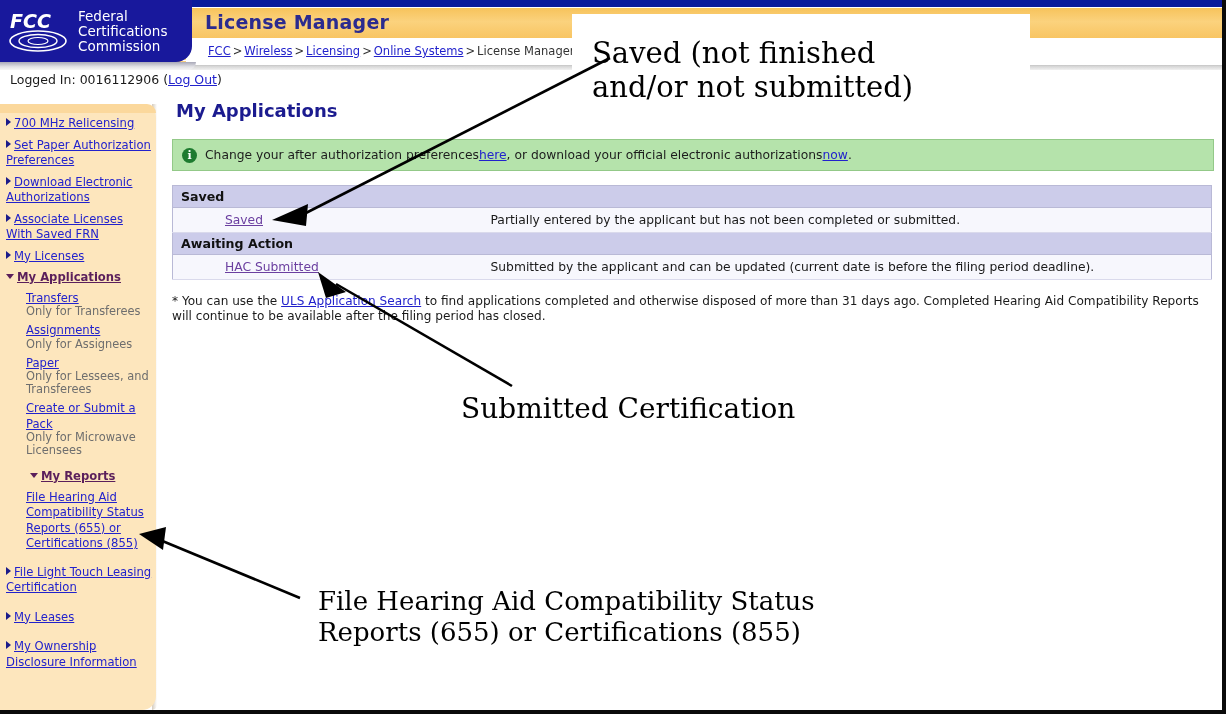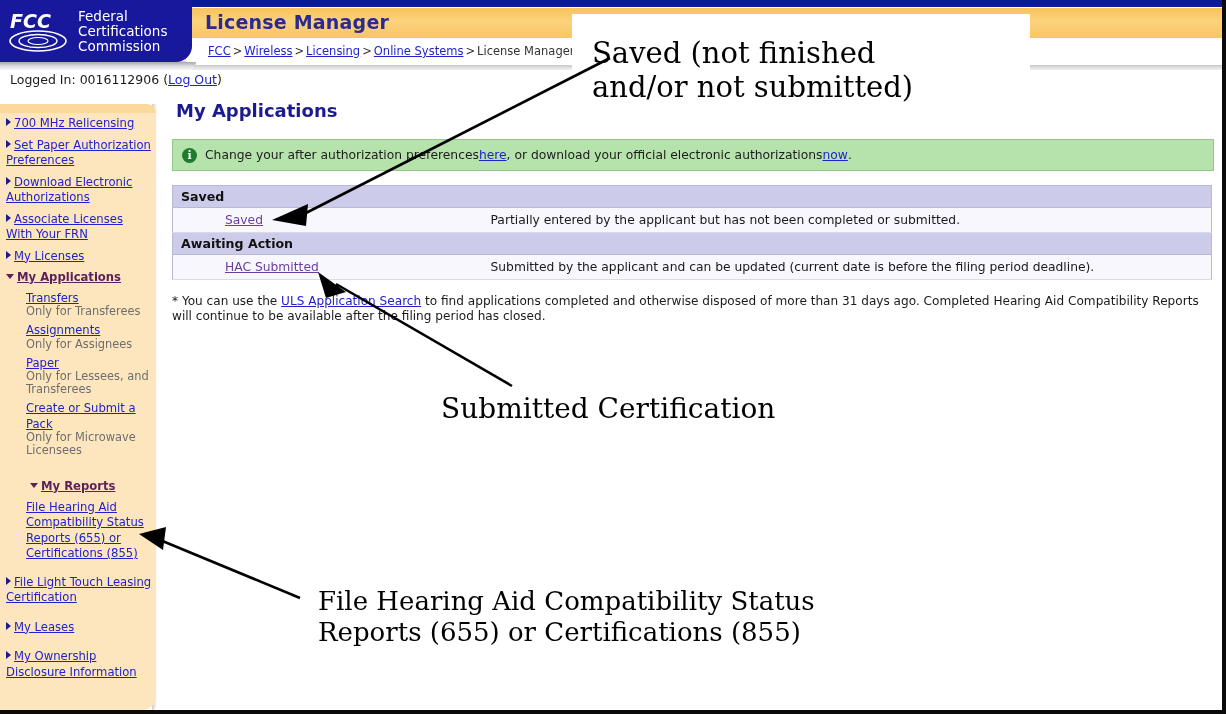--- a/index.html
+++ b/index.html
@@ -233,21 +233,21 @@
   }
   .anno-text {
     position: absolute;
     z-index: 25;
     font-family: "DejaVu Serif", "Liberation Serif", serif;
     color: #000000;
     line-height: 1.18;
     white-space: pre-line;
   }
   #anno1 { left: 592px; top: 36px; font-size: 29px; }
-  #anno2 { left: 441px; top: 392px; font-size: 28px; }
+  #anno2 { left: 461px; top: 392px; font-size: 28px; }
   #anno3 { left: 318px; top: 586px; font-size: 26px; }
   #anno-svg {
     position: absolute; left: 0; top: 0;
     width: 1226px; height: 714px;
     z-index: 24; pointer-events: none;
   }
 </style>
 </head>
 <body>
 
@@ -284,30 +284,30 @@
 
   <div class="loggedin">
     <span>Logged In: </span><span>0016112906</span> <span>(</span><a href="#">Log Out</a><span>)</span>
   </div>
 
   <div id="sidebar-shadow"></div>
   <div id="sidebar">
     <div class="nav-item"><span class="tri"></span><a href="#">700 MHz Relicensing</a></div>
     <div class="nav-item"><span class="tri"></span><a href="#">Set Paper Authorization Preferences</a></div>
     <div class="nav-item"><span class="tri"></span><a href="#">Download Electronic Authorizations</a></div>
-    <div class="nav-item"><span class="tri"></span><a href="#">Associate Licenses With Your FRN</a></div>
+    <div class="nav-item"><span class="tri"></span><a href="#">Associate Licenses With Saved FRN</a></div>
     <div class="nav-item"><span class="tri"></span><a href="#">My Licenses</a></div>
 
     <div class="nav-item expanded"><span class="tri-down"></span><a href="#">My Applications</a></div>
     <div class="nav-sub"><a href="#">Transfers</a><span class="desc">Only for Transferees</span></div>
     <div class="nav-sub"><a href="#">Assignments</a><span class="desc">Only for Assignees</span></div>
     <div class="nav-sub"><a href="#">Paper</a><span class="desc">Only for Lessees, and Transferees</span></div>
     <div class="nav-sub"><a href="#">Create or Submit a Pack</a><span class="desc">Only for Microwave Licensees</span></div>
 
-    <div class="nav-item expanded" style="margin-top:16px;padding-left:30px;"><span class="tri-down"></span><a href="#">My Reports</a></div>
+    <div class="nav-item expanded" style="margin-top:6px;padding-left:30px;"><span class="tri-down"></span><a href="#">My Reports</a></div>
     <div class="nav-sub"><a href="#">File Hearing Aid Compatibility Status Reports (655) or Certifications (855) </a></div>
 
     <div class="nav-item" style="margin-top:8px;"><span class="tri"></span><a href="#">File Light Touch Leasing Certification</a></div>
     <div class="nav-item" style="margin-top:8px;"><span class="tri"></span><a href="#">My Leases</a></div>
     <div class="nav-item" style="margin-top:8px;"><span class="tri"></span><a href="#">My Ownership Disclosure Information</a></div>
 
   </div>
   <div class="nav-top"></div>
 
   <div id="main">

